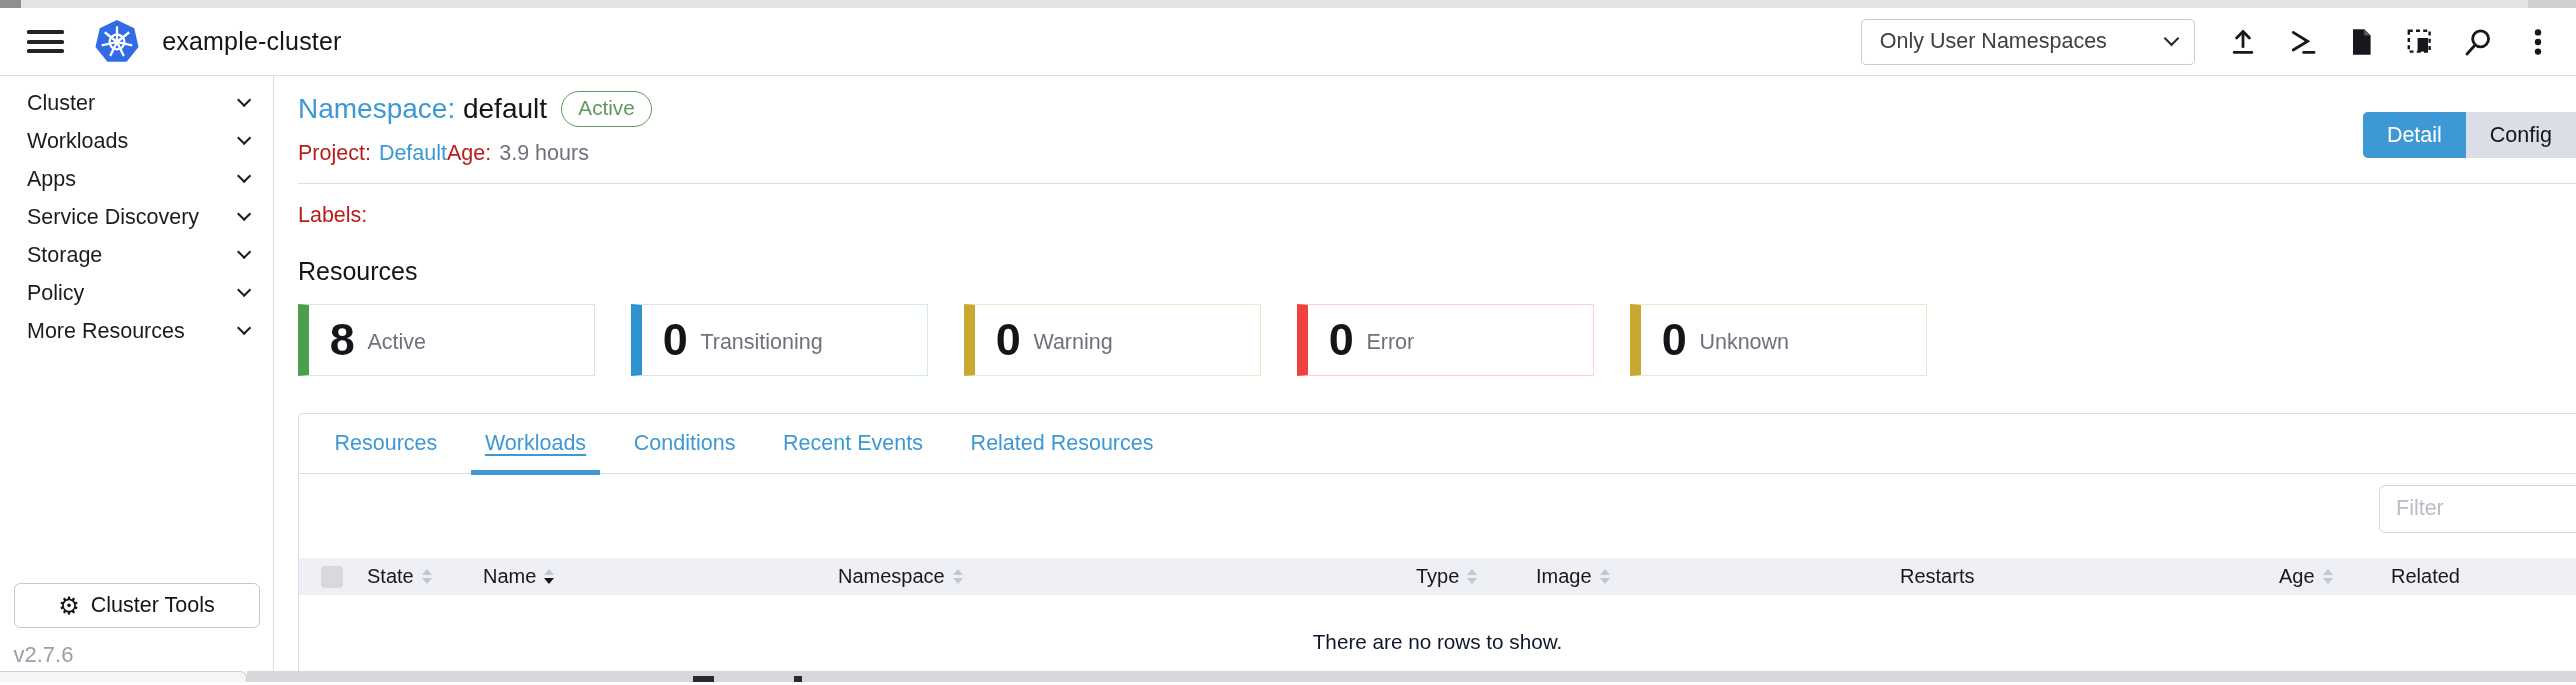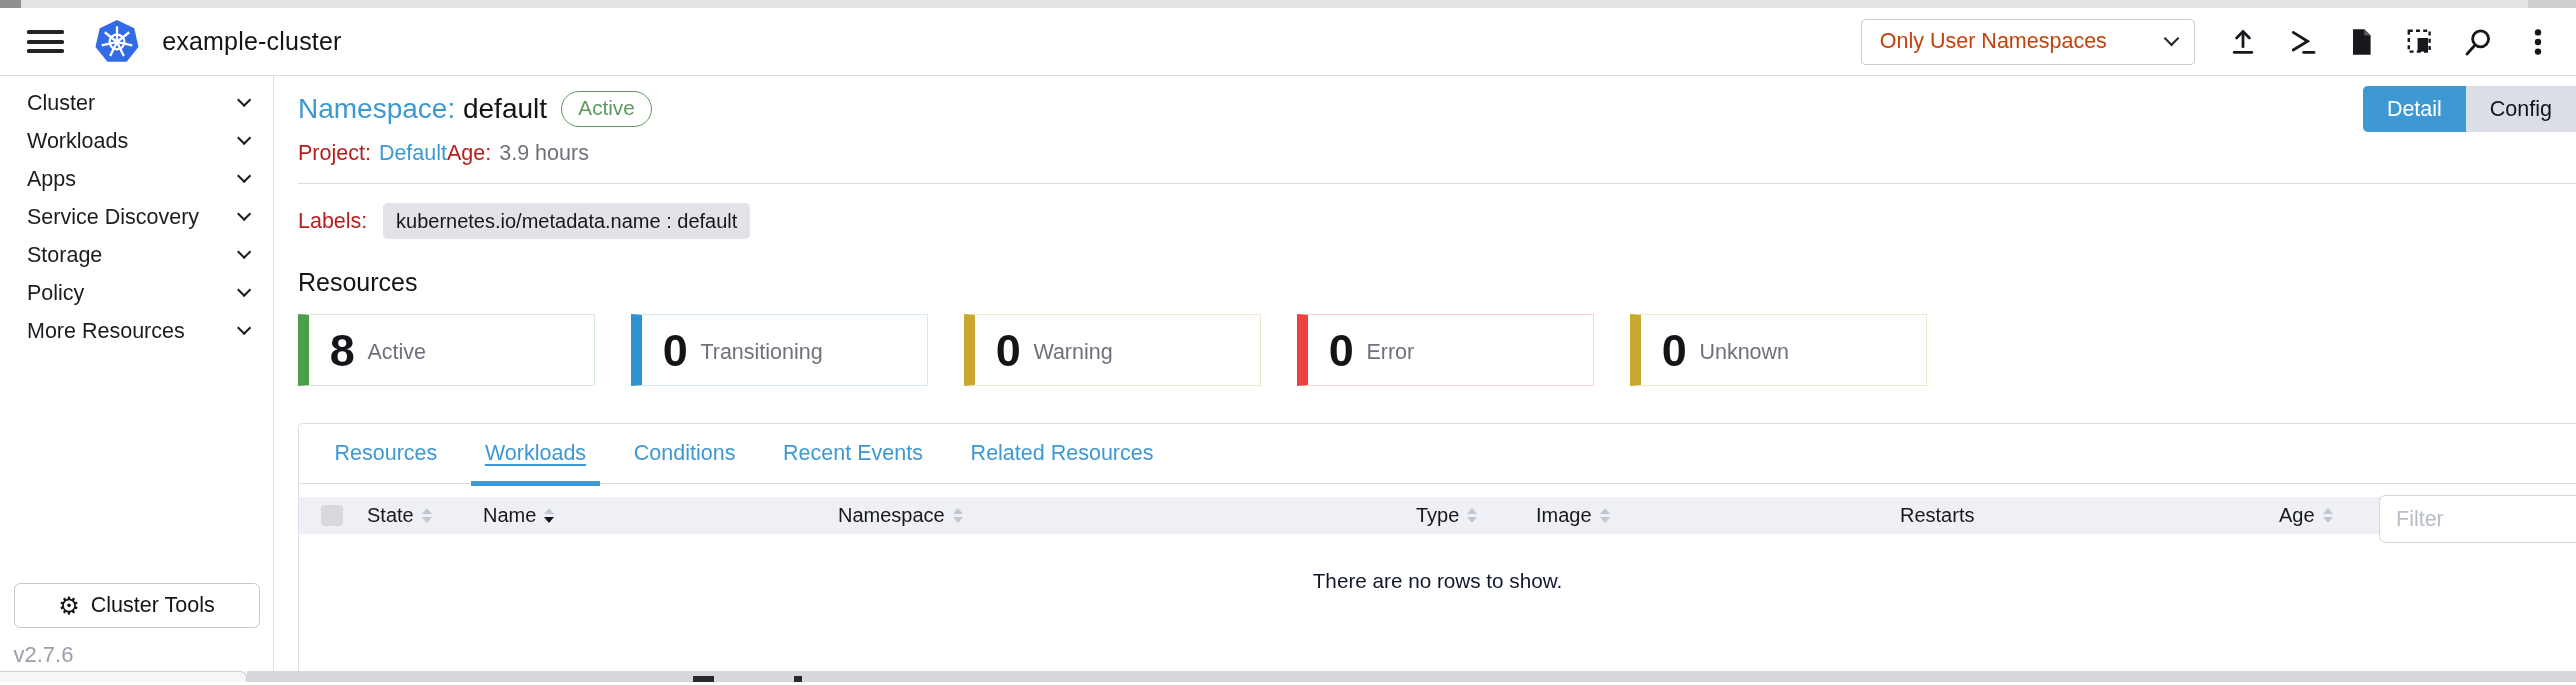--- a/index.html
+++ b/index.html
@@ -25,21 +25,21 @@
   }
   .hamburger { width:37px; height:27px; display:flex; flex-direction:column; justify-content:space-between; background:none; border:none; cursor:pointer; padding:2.4px 0; }
   .hamburger span { display:block; height:4px; background:#232327; border-radius:1.6px; }
   .logo { width:46px; height:46px; display:inline-block; margin-left:11px; }
   h1.cluster-name { font-size:25px; font-weight:500; color:#141419; margin-left:3.2px; letter-spacing:0.2px; }
   .spacer { flex:1; }
   .ns-select {
     width:334px; height:46px; border:1.6px solid #c9cbd6; border-radius:4.8px;
     display:flex; align-items:center; padding:0 17.5px; gap:9.5px; cursor:pointer; background:#fff;
   }
-  .ns-select .val { flex:1; font-size:21.5px; color:#c2410c; white-space:nowrap; }
+  .ns-select .val { flex:1; font-size:21.5px; color:#404040; white-space:nowrap; }
   .chev { width:11px; height:11px; border-right:2.4px solid #232327; border-bottom:2.4px solid #232327; transform:rotate(45deg); margin-top:-5.6px; flex:none; }
   .hicons { display:flex; align-items:center; gap:24px; margin-left:11px; }
   .hicon { width:35px; height:35px; background:none; border:none; cursor:pointer; display:flex; align-items:center; justify-content:center; }
   .hicon svg { width:32px; height:32px; }
 
   
   .content { display:flex; height:609px; }
   .sidebar {
     width:274px; flex:none; border-right:1.6px solid var(--border,#dcdee7);
     padding-top:8px; position:relative; background:#fff;
@@ -62,21 +62,21 @@
   main { flex:1; padding:12.7px 0 0 24px; position:relative; background:#fff; }
 
   
   .title-row { display:flex; align-items:center; min-height:41px; }
   .title-row h2 { font-size:28px; font-weight:500; }
   .t-pre { color:var(--primary,#3d98d3); }
   .badge-active {
     margin-left:14.3px; color:var(--success,#5d995d); border:1.6px solid var(--success,#5d995d);
     border-radius:795px; padding:4px 16px 5.6px; font-size:20.7px; line-height:1.2;
   }
-  .view-switch { position:absolute; top:10px; right:0; display:flex; }
+  .view-switch { position:absolute; top:36px; right:0; display:flex; }
   .view-switch button { border:none; cursor:pointer; font-family:inherit; font-size:21.5px; padding:0 24px; height:46px; }
   .btn-detail { background:var(--primary,#3d98d3); color:#fff; border-radius:4.8px 0 0 4.8px; }
   .btn-config { background:#dcdee7; color:#141419; border-radius:0; }
 
   .meta-row { margin-top:11px; display:flex; align-items:center; font-size:21.5px; }
   .muted { color:#b91c1c; }
   .link { color:var(--primary,#3d98d3); text-decoration:none; cursor:pointer; margin-left:8px; }
   .meta-gap { }
   .meta-val { margin-left:8px; color:#6f707b; }
 
@@ -110,21 +110,21 @@
 
   .tab-body { position:relative; padding-top:12.7px; }
   .filter {
     position:absolute; right:-11px; top:11px; width:208px; height:48px;
     border:1.6px solid #d2d4de; border-radius:6.4px; padding:0 16px;
     font-family:inherit; font-size:21.5px; color:#141419; outline:none; background:#fff;
   }
   .filter::placeholder { color:#b9bcc9; }
 
   .thead {
-    height:37px; background:var(--table-header-bg,#eef0f6);
+    margin-top:72px; height:37px; background:var(--table-header-bg,#eef0f6);
     display:flex; align-items:center; padding-left:22px; font-size:20px; color:#17181d;
   }
   .cb-cell { width:46px; flex:none; display:flex; align-items:center; }
   .checkbox { width:21.5px; height:21.5px; background:#d8d8df; border-radius:4px; display:inline-block; cursor:pointer; }
   .th { flex:none; display:flex; align-items:center; gap:8px; cursor:pointer; }
   .th:nth-of-type(2){ width:116px; } .th:nth-of-type(3){ width:355px; }
   .th:nth-of-type(4){ width:578px; } .th:nth-of-type(5){ width:120px; }
   .th:nth-of-type(6){ width:364px; } .th:nth-of-type(7){ width:379px; }
   .th:nth-of-type(8){ width:112px; } .th:nth-of-type(9){ flex:1; }
   .sorter { display:flex; flex-direction:column; gap:3.2px; }
@@ -281,21 +281,20 @@
         <span class="muted">Project:</span>
         <a class="link">Default</a>
         <span class="muted meta-gap">Age:</span>
         <span class="meta-val">3.9 hours</span>
       </div>
 
       <hr class="sep">
 
       <div class="labels-row">
         <span class="muted">Labels:</span>
-        <span class="label-chip">kubernetes.io/metadata.name : default</span>
       </div>
 
       <h3 class="res-heading">Resources</h3>
 
       <div class="cards">
         <div class="card" style="border-color: rgb(215, 234, 215) rgb(215, 234, 215) rgb(215, 234, 215) rgb(75, 158, 75);">
           <span class="count">8</span>
           <span class="clabel">Active</span>
         </div>
         <div class="card" style="border-color: rgb(211, 233, 247) rgb(211, 233, 247) rgb(211, 233, 247) rgb(47, 147, 209);">

